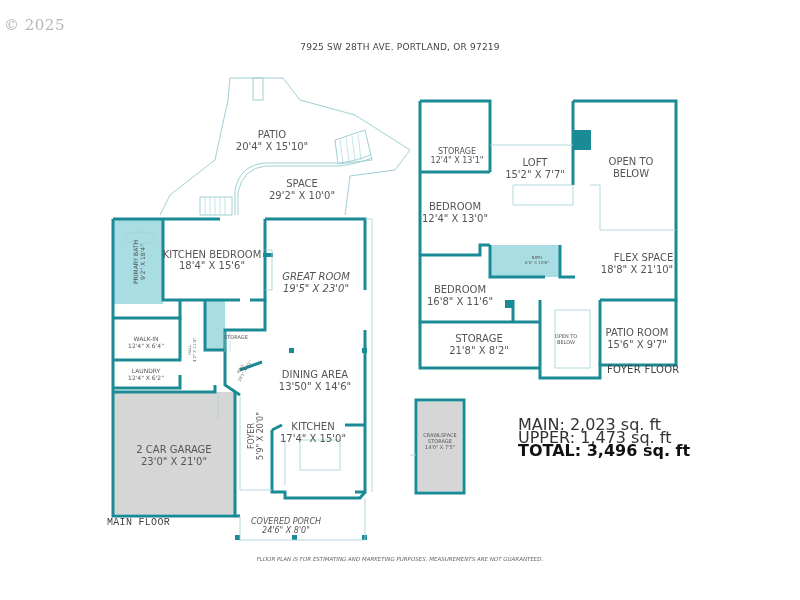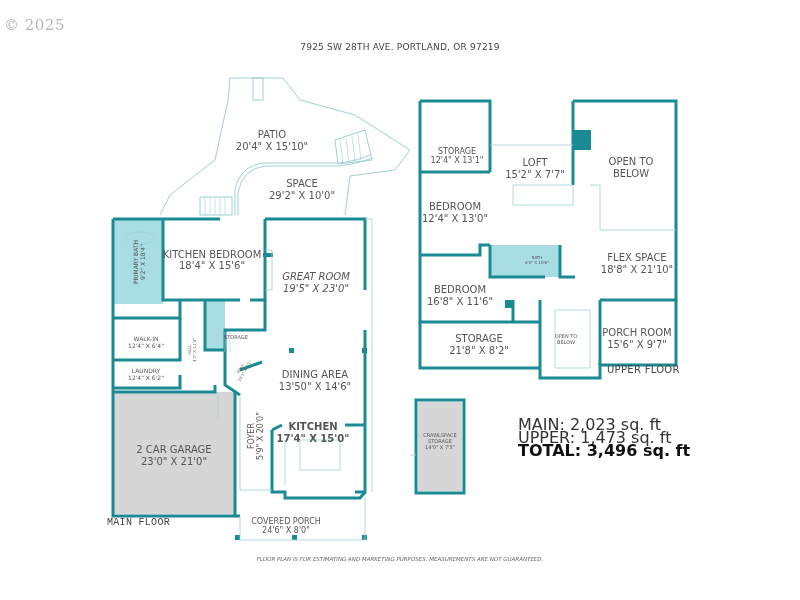--- a/index.html
+++ b/index.html
@@ -178,25 +178,25 @@
   <span class="d">13'50" X 14'6"</span>
 </div>
 <div class="lbl f9" style="left:174px;top:455px;">
   <span class="n">2 CAR GARAGE</span>
   <span class="d">23'0" X 21'0"</span>
 </div>
 <div class="lbl f8 rot" style="left:256px;top:436px;">
   <span class="n">FOYER</span>
   <span class="d">5'9" X 20'0"</span>
 </div>
-<div class="lbl f9" style="left:313px;top:432px;font-weight:bold;">
+<div class="lbl f9" style="left:313px;top:432px;">
   <span class="n">KITCHEN</span>
   <span class="d">17'4" X 15'0"</span>
 </div>
-<div class="lbl f8" style="left:286px;top:526px;">
+<div class="lbl f8" style="left:286px;top:526px;font-style:italic;">
   <span class="n">COVERED PORCH</span>
   <span class="d">24'6" X 8'0"</span>
 </div>
 <div class="floor-label" style="left:107px;top:517px;font-family:Liberation Mono, monospace;">MAIN FLOOR</div>
 
 <div class="lbl f8" style="left:457px;top:156px;">
   <span class="n">STORAGE</span>
   <span class="d">12'4" X 13'1"</span>
 </div>
 <div class="lbl f9" style="left:535px;top:168px;">
@@ -207,40 +207,40 @@
   <span class="n">OPEN TO BELOW</span>
 </div>
 <div class="lbl f9" style="left:455px;top:212px;">
   <span class="n">BEDROOM</span>
   <span class="d">12'4" X 13'0"</span>
 </div>
 <div class="lbl f4" style="left:537px;top:261px;">
   <span class="n">BATH</span>
   <span class="d">6'0" X 10'6"</span>
 </div>
-<div class="lbl f9" style="left:637px;top:263px;">
+<div class="lbl f9" style="left:637px;top:263px;text-align:right;">
   <span class="n">FLEX SPACE</span>
   <span class="d">18'8" X 21'10"</span>
 </div>
 <div class="lbl f9" style="left:460px;top:295px;">
   <span class="n">BEDROOM</span>
   <span class="d">16'8" X 11'6"</span>
 </div>
 <div class="lbl f9" style="left:479px;top:344px;">
   <span class="n">STORAGE</span>
   <span class="d">21'8" X 8'2"</span>
 </div>
 <div class="lbl f5" style="left:566px;top:340px;width:30px;white-space:normal;">
   <span class="n">OPEN TO BELOW</span>
 </div>
 <div class="lbl f9" style="left:637px;top:338px;">
-  <span class="n">PORCH ROOM</span>
+  <span class="n">PATIO ROOM</span>
   <span class="d">15'6" X 9'7"</span>
 </div>
-<div class="floor-label" style="left:607px;top:364px;">UPPER FLOOR</div>
+<div class="floor-label" style="left:607px;top:364px;">FOYER FLOOR</div>
 
 <div class="lbl f5" style="left:440px;top:442px;">
   <span class="n" style="width:36px;white-space:normal;display:block;margin:0 auto;">CRAWLSPACE STORAGE</span>
   <span class="d">14'0" X 7'5"</span>
 </div>
 
 <div class="abs area-summary">
   <div>MAIN: 2,023 sq. ft</div>
   <div>UPPER: 1,473 sq. ft</div>
   <div class="total">TOTAL: 3,496 sq. ft</div>

